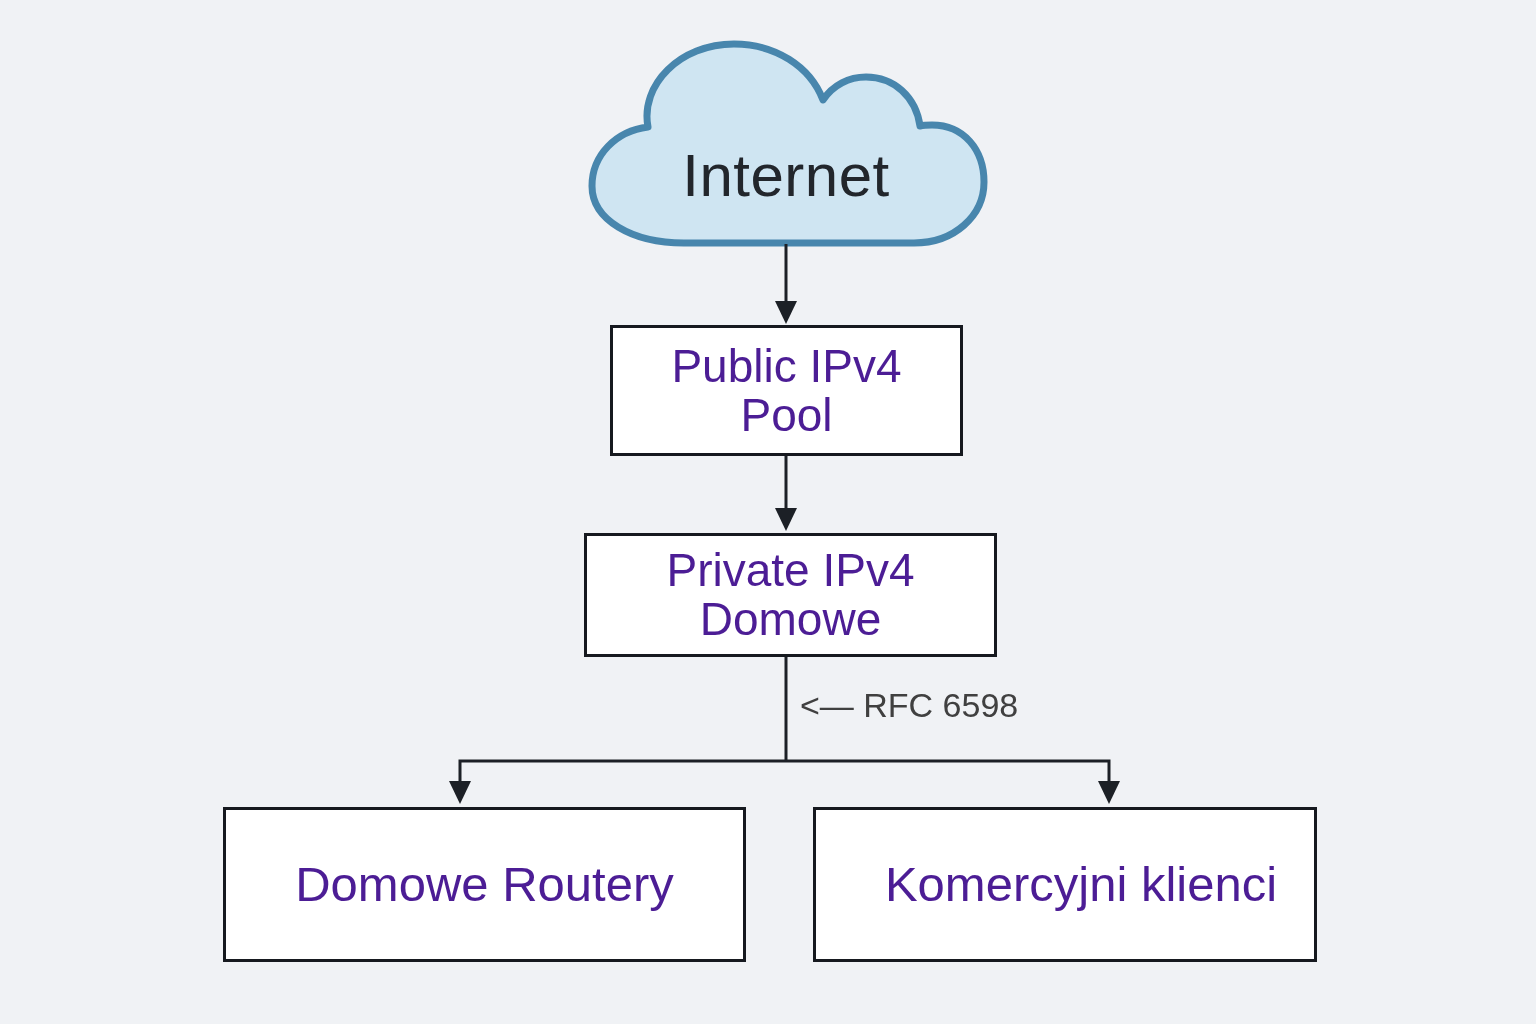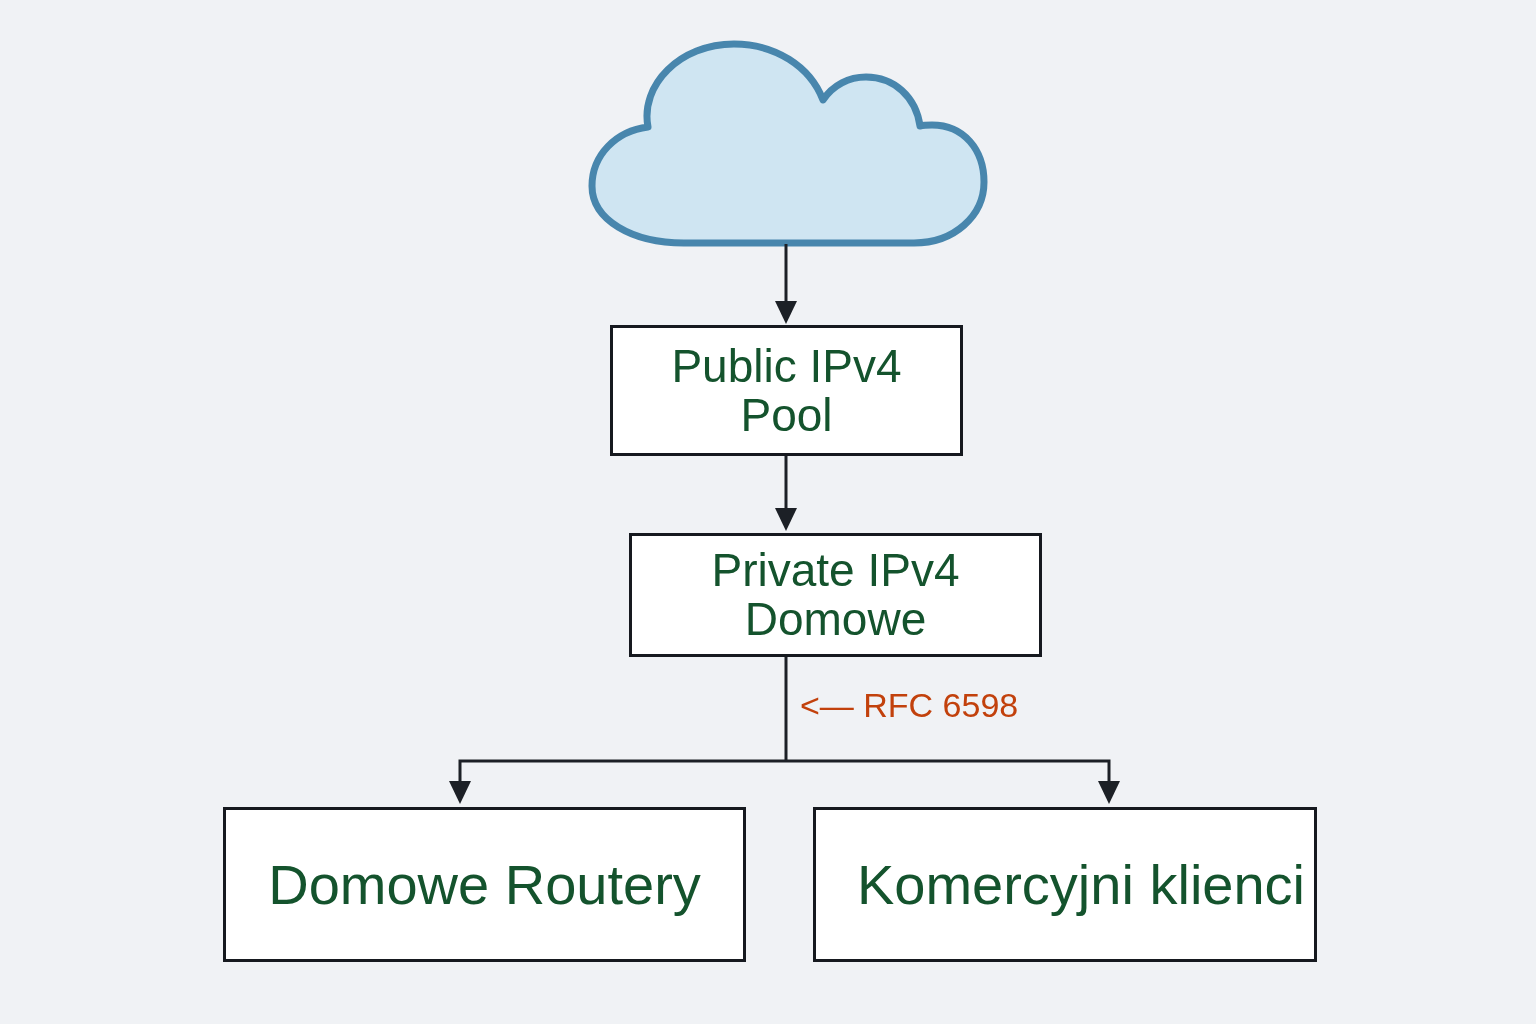--- a/index.html
+++ b/index.html
@@ -24,49 +24,49 @@
   .node {
     position: absolute;
     box-sizing: border-box;
     background: #ffffff;
     border: 3px solid #16191f;
     display: flex;
     flex-direction: column;
     align-items: center;
     justify-content: center;
     text-align: center;
-    color: #14532d;
+    color: #4c1d95;
   }
   .node.mid {
     font-size: 46px;
     line-height: 1.06;
   }
   .node.bottom {
-    font-size: 56px;
+    font-size: 49px;
     line-height: 1.25;
   }
   .cloud-label {
     position: absolute;
     left: 582px;
     top: 146px;
     width: 408px;
     text-align: center;
     font-size: 60px;
     line-height: 1;
     letter-spacing: 0.5px;
     color: #22262c;
   }
   .edge-label {
     position: absolute;
     left: 800px;
     top: 688px;
     font-size: 34px;
     line-height: 1;
     white-space: nowrap;
-    color: #c2410c;
+    color: #404040;
   }
 </style>
 </head>
 <body>
 
 <div class="canvas">
 
   <svg class="layer" viewBox="0 0 1536 1024">
 
     <path stroke-width="7" stroke-linejoin="round" transform="translate(582,40)" d="M 102,203
@@ -86,27 +86,28 @@
 
     <path fill="none" stroke-width="3" d="M 786 456 V 510" stroke="#1c2026"></path>
     <path stroke="none" d="M 775 508 h 22 l -11 23 z" fill="#1c2026"></path>
 
     <path fill="none" stroke-width="3" d="M 786 656 V 761" stroke="#1c2026"></path>
     <path fill="none" stroke-width="3" d="M 460 783 V 761 H 1109 V 783" stroke="#1c2026"></path>
     <path stroke="none" d="M 449 781 h 22 l -11 23 z" fill="#1c2026"></path>
     <path stroke="none" d="M 1098 781 h 22 l -11 23 z" fill="#1c2026"></path>
   </svg>
 
+  <div class="cloud-label">Internet</div>
 
   <div class="node mid" style="left:610px; top:325px; width:353px; height:131px;">
     <span>Public IPv4</span>
     <span>Pool</span>
   </div>
 
-  <div class="node mid" style="left:584px; top:533px; width:413px; height:124px;margin-left:45px;">
+  <div class="node mid" style="left:584px; top:533px; width:413px; height:124px;">
     <span>Private IPv4</span>
     <span>Domowe</span>
   </div>
 
   <div class="edge-label">&lt;— RFC 6598</div>
 
   <div class="node bottom" style="left:223px; top:807px; width:523px; height:155px;">
     <span>Domowe Routery</span>
   </div>
 

